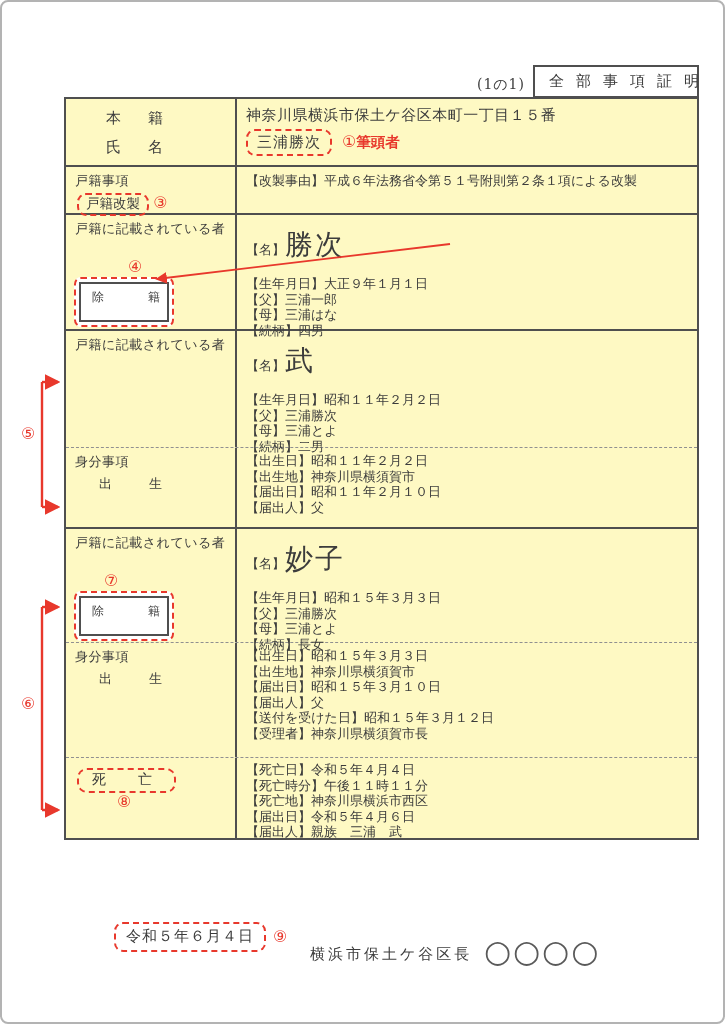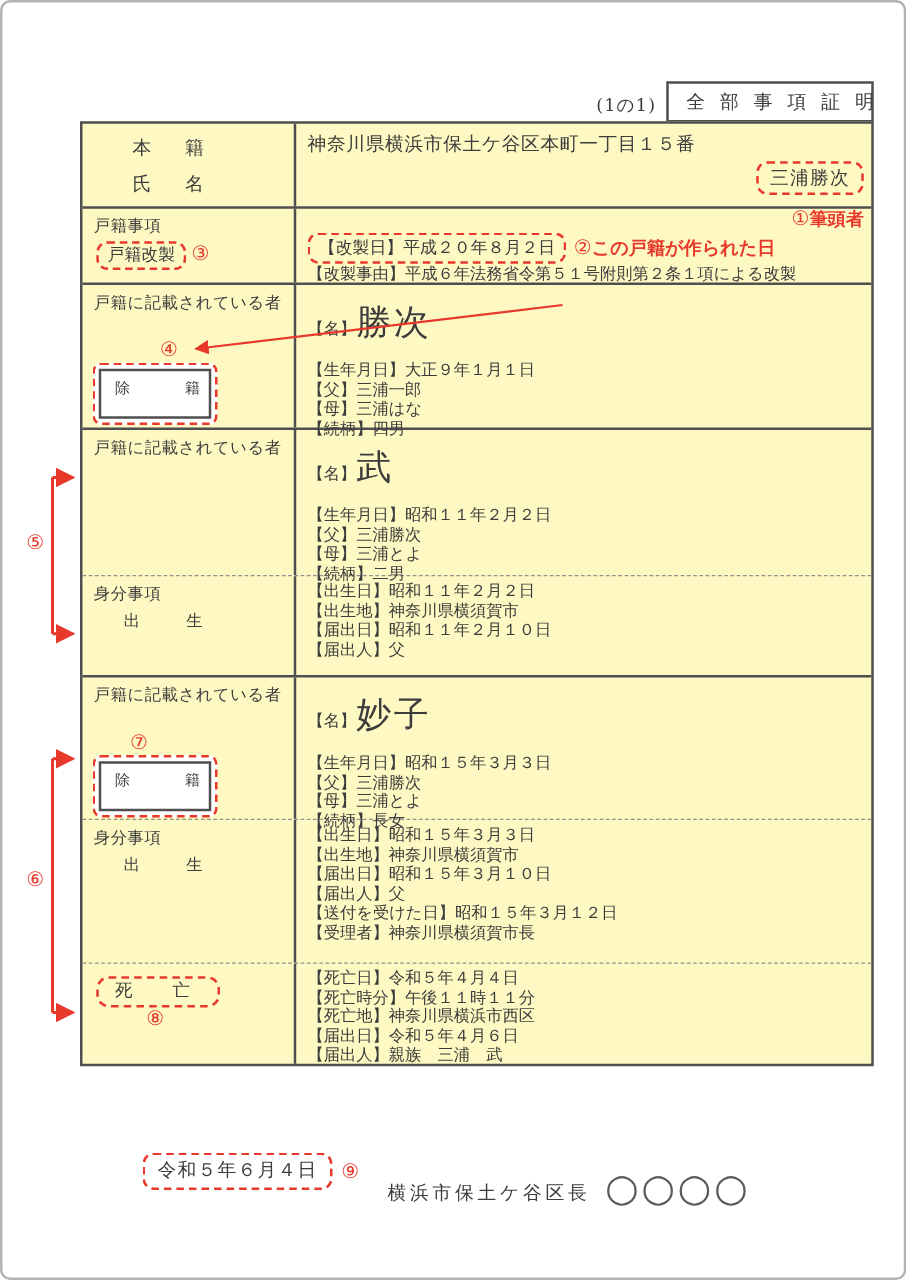--- a/index.html
+++ b/index.html
@@ -19,23 +19,23 @@
   .solid-top{border-top:2px solid #4f4f4f;}
   .dash-top{border-top:1px dashed #909090;}
   .cl{width:171px; flex:0 0 171px; border-right:2px solid #4f4f4f; box-sizing:border-box; padding:5px 4px 0 9px; position:relative; font-size:13px;}
   .cr{flex:1; box-sizing:border-box; padding:5px 6px 0 9px; font-size:13px; position:relative;}
   .ln{line-height:15.5px; white-space:nowrap;}
   .row-label{font-size:13px; letter-spacing:0.5px; white-space:nowrap;}
   
   .r1{height:66px;}
   .base-labels div{font-size:15px; letter-spacing:6px; line-height:29px; padding-left:31px; white-space:nowrap;}
   .honseki-val{font-size:15px; letter-spacing:0.5px; margin-top:2px; white-space:nowrap;}
-  .name-line{margin-top:4px; display:flex; align-items:flex-end; gap:10px;flex-direction:column;}
-  
-  .r2{height:61px;}
+  .name-line{margin-top:4px; display:flex; align-items:center; gap:10px;}
+  
+  .r2{height:48px;}
   .kaisei-line{margin-top:14px; display:flex; align-items:center; gap:6px;}
   .kaisei-reason{margin-top:1px;}
   .name-row{margin:6px 0 12px 0; white-space:nowrap;}
   .name-kakko{font-size:13px;}
   .big-name{font-size:28px; letter-spacing:2px;}
   .status-sub{margin:4px 0 0 24px; letter-spacing:12px; white-space:nowrap;}
   .redbox{border:2px dashed #e8382c; border-radius:9px;}
   .name-box{display:inline-block; padding:2px 9px; font-size:15px; letter-spacing:1px;}
   .kaisei-box{display:inline-block; padding:0 7px 1px 7px; margin:3px 0 0 2px; font-size:13.5px; white-space:nowrap;}
   .date-inline-box{display:inline-block; padding:1px 7px 2px 7px; font-size:13.5px; white-space:nowrap;}
@@ -90,24 +90,20 @@
 
     <div class="row r2 solid-top">
       <div class="cl">
         <div class="row-label">戸籍事項</div>
         <div>
           <span class="redbox kaisei-box">戸籍改製</span>
           <span class="cnum">③</span>
         </div>
       </div>
       <div class="cr">
-        <div class="kaisei-line">
-          <span class="redbox date-inline-box">【改製日】平成２０年８月２日</span>
-          <span class="sans-red"><span class="cnum">②</span><span>この戸籍が作られた日</span></span>
-        </div>
         <div class="ln kaisei-reason">【改製事由】平成６年法務省令第５１号附則第２条１項による改製</div>
       </div>
     </div>
 
     <div class="row solid-top" style="height:116px">
       <div class="cl">
         <div class="row-label">戸籍に記載されている者</div>
         <span class="cnum num4">④</span>
         <div class="stamp-wrap pos-stamp1">
           <div class="stamp">除　籍</div>

